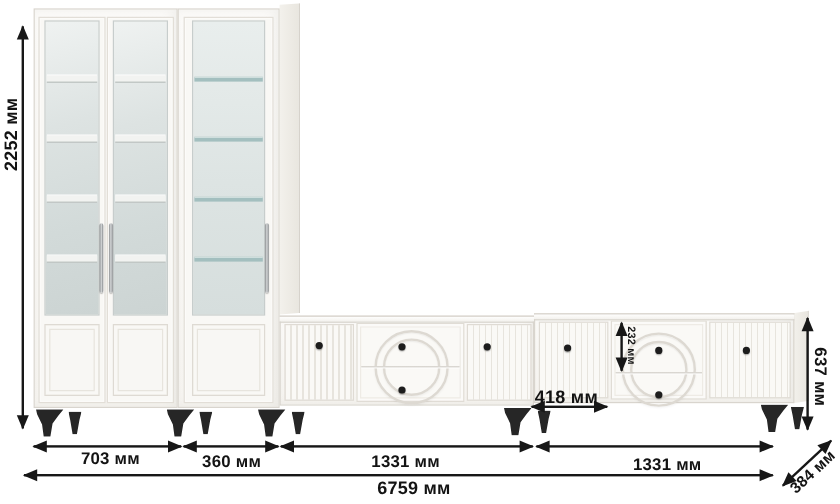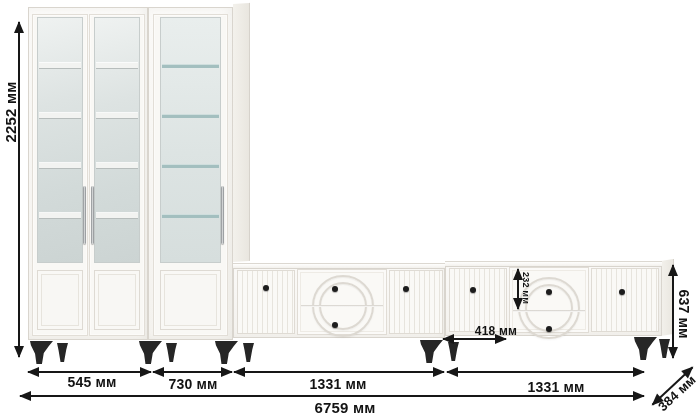--- a/index.html
+++ b/index.html
@@ -142,23 +142,23 @@
   <div class="h-arrow" style="left:153px; top:371px; width:79px;"></div>
   <div class="h-arrow" style="left:234px; top:371px; width:210px;"></div>
   <div class="h-arrow" style="left:447px; top:371px; width:197px;"></div>
   <div class="h-arrow" style="left:20px;  top:395px; width:624px;"></div>
   <div class="v-arrow" style="left:672px; top:265px; height:93px;"></div>
   <div class="h-arrow" style="left:645px; top:385px; width:55px; transform:rotate(-43deg);"></div>
   <div class="v-arrow" style="left:517px; top:269px; height:40px;"></div>
   <div class="h-arrow" style="left:443px; top:338px; width:63px;"></div>
 
   <div class="dim-label" style="left:10px; top:112px; font-size:15px; transform:translate(-50%,-50%) rotate(-90deg);">2252 мм</div>
-  <div class="dim-label" style="left:92px; top:382px; transform:translate(-50%,-50%);">545 мм</div>
-  <div class="dim-label" style="left:193px; top:384px; transform:translate(-50%,-50%);">730 мм</div>
+  <div class="dim-label" style="left:92px; top:382px; transform:translate(-50%,-50%);">703 мм</div>
+  <div class="dim-label" style="left:193px; top:384px; transform:translate(-50%,-50%);">360 мм</div>
   <div class="dim-label" style="left:338px; top:384px; transform:translate(-50%,-50%);">1331 мм</div>
   <div class="dim-label" style="left:556px; top:387px; transform:translate(-50%,-50%);">1331 мм</div>
   <div class="dim-label" style="left:345px; top:407px; font-size:15px; transform:translate(-50%,-50%);">6759 мм</div>
   <div class="dim-label" style="left:684px; top:314px; transform:translate(-50%,-50%) rotate(90deg);">637 мм</div>
   <div class="dim-label" style="left:677px; top:393px; font-size:13px; transform:translate(-50%,-50%) rotate(-43deg);">384 мм</div>
   <div class="dim-label" style="left:526px; top:288px; font-size:9px; transform:translate(-50%,-50%) rotate(90deg);">232 мм</div>
-  <div class="dim-label" style="left:496px; top:331px; font-size:12px; transform:translate(-50%,-50%);">418 мм</div>
+  <div class="dim-label" style="left:472px; top:331px; font-size:15px; transform:translate(-50%,-50%);">418 мм</div>
 
 </div>
 
 </body></html>

